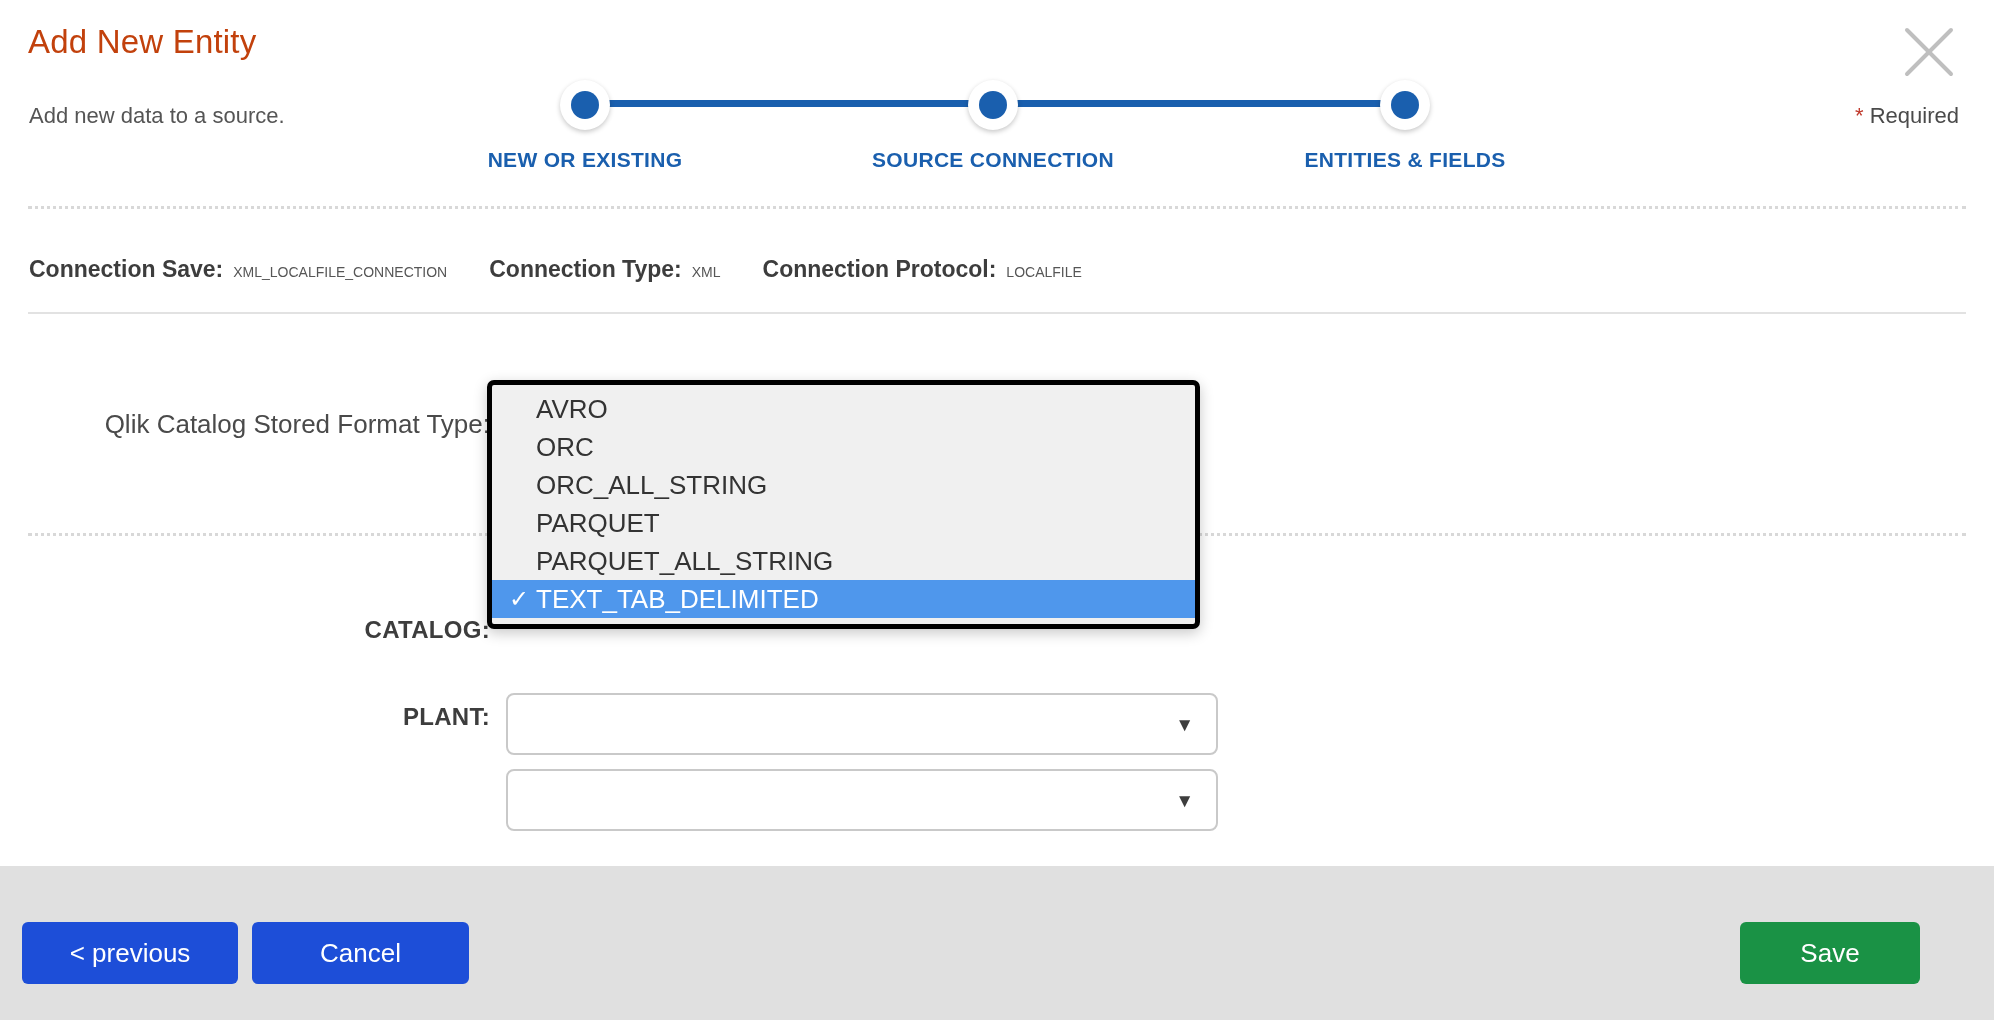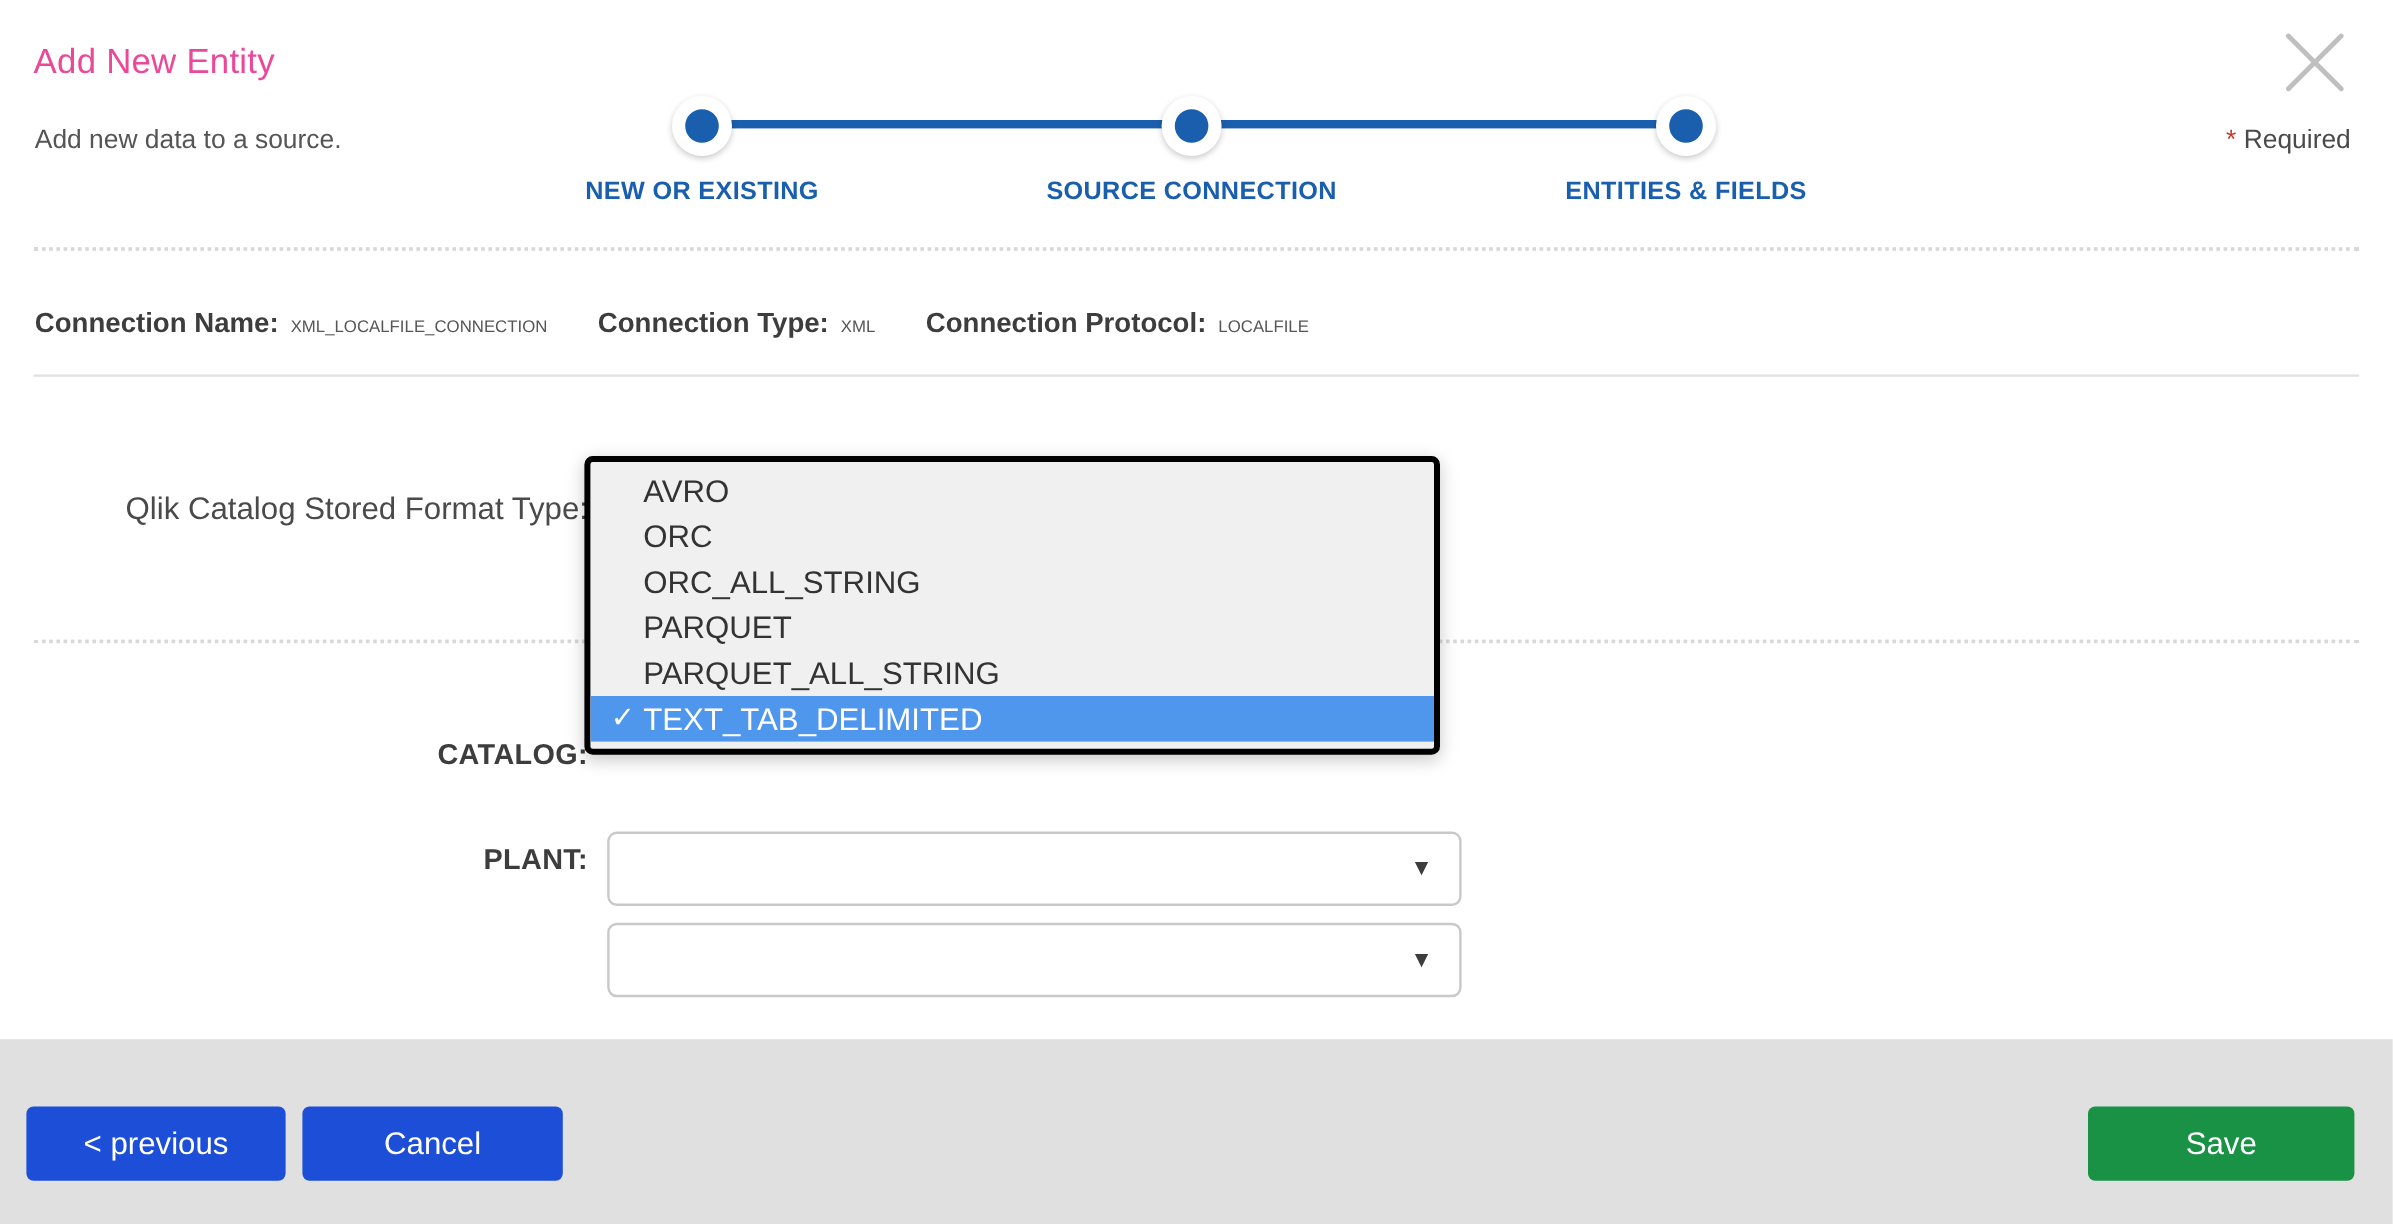--- a/index.html
+++ b/index.html
@@ -19,23 +19,23 @@
 
   
   .header {
     position: absolute;
     left: 0; top: 0;
     width: 1994px;
     height: 206px;
   }
   .dialog-title {
     position: absolute;
-    left: 28px; top: 36px;
-    font-size: 29px;
-    color: #ec4899;
+    left: 28px; top: 23px;
+    font-size: 33px;
+    color: #c2410c;
     letter-spacing: 0.2px;
     white-space: nowrap;
   }
   .dialog-subtitle {
     position: absolute;
     left: 29px; top: 103px;
     font-size: 22px;
     color: #555555;
     white-space: nowrap;
   }
@@ -249,21 +249,21 @@
     font-family: "Liberation Sans", sans-serif;
     font-size: 26px;
     color: #ffffff;
     cursor: pointer;
     padding: 0;
   }
   .btn-grey { background: #1d4ed8; }
   .btn-green { background: #1a9245; }
   #btn-previous { left: 22px; top: 922px; width: 216px; height: 62px; }
   #btn-cancel   { left: 252px; top: 922px; width: 217px; height: 62px; }
-  #btn-save     { left: 1740px; top: 922px; width: 222px; height: 62px; }
+  #btn-save     { left: 1740px; top: 922px; width: 180px; height: 62px; }
 </style>
 </head>
 <body>
 
 <div class="header">
 
   <div class="dialog-title">Add New Entity</div>
   <div class="dialog-subtitle">Add new data to a source.</div>
 
   <div class="stepper">
@@ -297,21 +297,21 @@
 
   <div class="required-note">
     <span class="required-star">*</span>
     <span>Required</span>
   </div>
 </div>
 
 <div class="dotted-divider" style="top:206px;"></div>
 
 <div class="conn-row">
-  <span class="conn-label">Connection Name:</span><span class="conn-value">XML_LOCALFILE_CONNECTION</span><span class="conn-gap"></span><span class="conn-label">Connection Type:</span><span class="conn-value">XML</span><span class="conn-gap"></span><span class="conn-label">Connection Protocol:</span><span class="conn-value">LOCALFILE</span>
+  <span class="conn-label">Connection Save:</span><span class="conn-value">XML_LOCALFILE_CONNECTION</span><span class="conn-gap"></span><span class="conn-label">Connection Type:</span><span class="conn-value">XML</span><span class="conn-gap"></span><span class="conn-label">Connection Protocol:</span><span class="conn-value">LOCALFILE</span>
 </div>
 
 <div class="solid-divider" style="top:312px;"></div>
 
 <div class="form-area">
 
   <div class="field-row" style="left:0px; top:64px; width:490px;">
     <span class="field-label">Qlik Catalog Stored Format Type:</span>
   </div>
   <div class="select-box" style="left:506px; top:363px; width:712px;">

